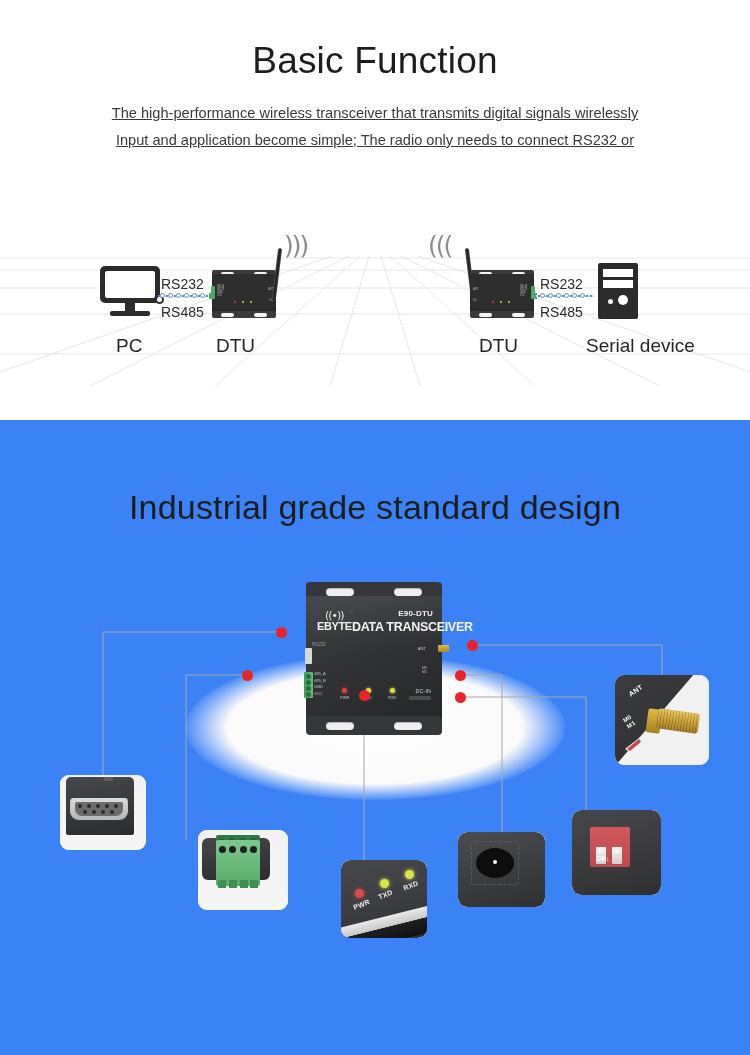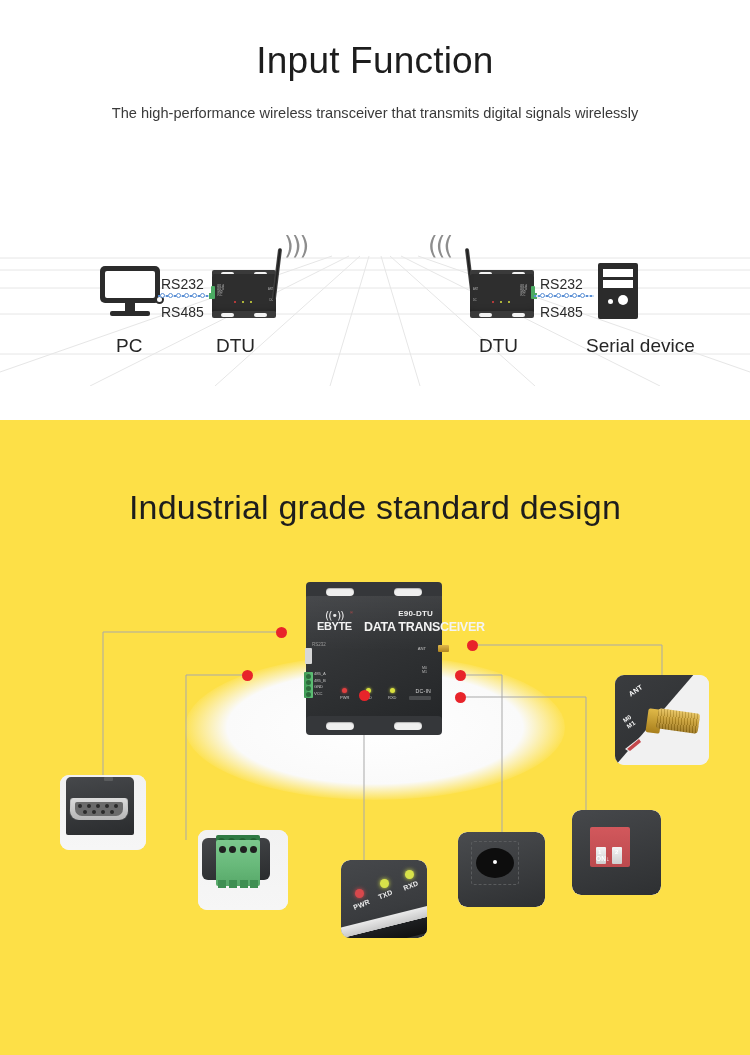--- a/index.html
+++ b/index.html
@@ -19,21 +19,21 @@
     background:#ffffff; overflow:hidden;
   }
   .sec1-title {
     position:absolute; left:0; top:40px; width:750px;
     text-align:center; font-size:37px; font-weight:400;
     letter-spacing:.2px; color:#1d1d1d;
   }
   .sec1-sub {
     position:absolute; left:45px; top:100px; width:660px;
     text-align:center; font-size:14.6px; line-height:27px;
-    color:#3a3a3a; font-weight:400;
+    color:#3a3a3a; font-weight:400;text-decoration:underline;
   }
 
   
   .floor { position:absolute; left:0; top:236px; width:750px; height:150px; }
 
   
   .scene { position:absolute; left:0; top:225px; width:750px; height:175px; }
 
   
   .monitor { position:absolute; left:100px; top:41px; width:60px; height:52px; }
@@ -125,21 +125,21 @@
   .cable-tag{
     position:absolute; font-size:14px; color:#2b2b2b; white-space:nowrap;
   }
   .scene-name{
     position:absolute; font-size:19px; color:#262626; white-space:nowrap;
   }
 
   
   .sec2 {
     position:absolute; left:0; top:420px; width:750px; height:635px;
-    background:#fde047; overflow:hidden;
+    background:#3b82f6; overflow:hidden;
   }
   .sec2-title{
     position:absolute; left:0; top:68px; width:750px; text-align:center;
     font-size:34px; font-weight:400; color:#1d1d1d; letter-spacing:.2px;
   }
   .ellipse-glow{
     position:absolute; left:185px; top:235px; width:380px; height:145px;
     background:radial-gradient(ellipse at center, #ffffff 0%, #fafafa 55%, rgba(245,245,245,0) 72%);
     border-radius:50%;
   }
@@ -180,21 +180,21 @@
   }
   .brand-name{
     position:absolute; left:0; top:10px; font-size:11px; font-weight:bold;
     color:#f2f2f2; letter-spacing:-.4px; font-family:"Liberation Sans", sans-serif;
   }
   .pd-model{
     position:absolute; right:9px; top:13px; font-size:8px; font-weight:bold;
     color:#f0f0f0; letter-spacing:.2px;
   }
   .pd-trans{
-    position:absolute; left:58px; top:24px; font-size:12.5px; font-weight:bold;
+    position:absolute; left:46px; top:24px; font-size:12.5px; font-weight:bold;
     color:#f4f4f4; letter-spacing:-.3px; white-space:nowrap;
   }
   .pd-rs232{
     position:absolute; left:6px; top:46px; font-size:4.5px; color:#9a9a9a;
   }
   .pd-slot{
     position:absolute; left:-1px; top:52px; width:7px; height:16px;
     background:#d7d7d7; border-radius:1px;
   }
   .pd-green{
@@ -393,24 +393,25 @@
     position:absolute; left:10px; top:60px; width:22px; height:16px;
   }
 </style>
 </head>
 <body>
 
 <div class="page">
 
   <div class="sec1">
 
-    <div class="sec1-title">Input Function</div>
+    <div class="sec1-title">Basic Function</div>
 
     <div class="sec1-sub">
       <div>The high-performance wireless transceiver that transmits digital signals wirelessly</div>
+      <div>Input and application become simple; The radio only needs to connect RS232 or</div>
     </div>
 
     <svg class="floor" viewBox="0 0 750 150" preserveAspectRatio="none">
       <g stroke="#e6e6e6" stroke-width="1" fill="none">
         <line x1="-40" y1="150" x2="332" y2="20"></line>
         <line x1="90" y1="150" x2="349" y2="20"></line>
         <line x1="215" y1="150" x2="360" y2="20"></line>
         <line x1="330" y1="150" x2="369" y2="20"></line>
         <line x1="420" y1="150" x2="381" y2="20"></line>
         <line x1="535" y1="150" x2="390" y2="20"></line>

